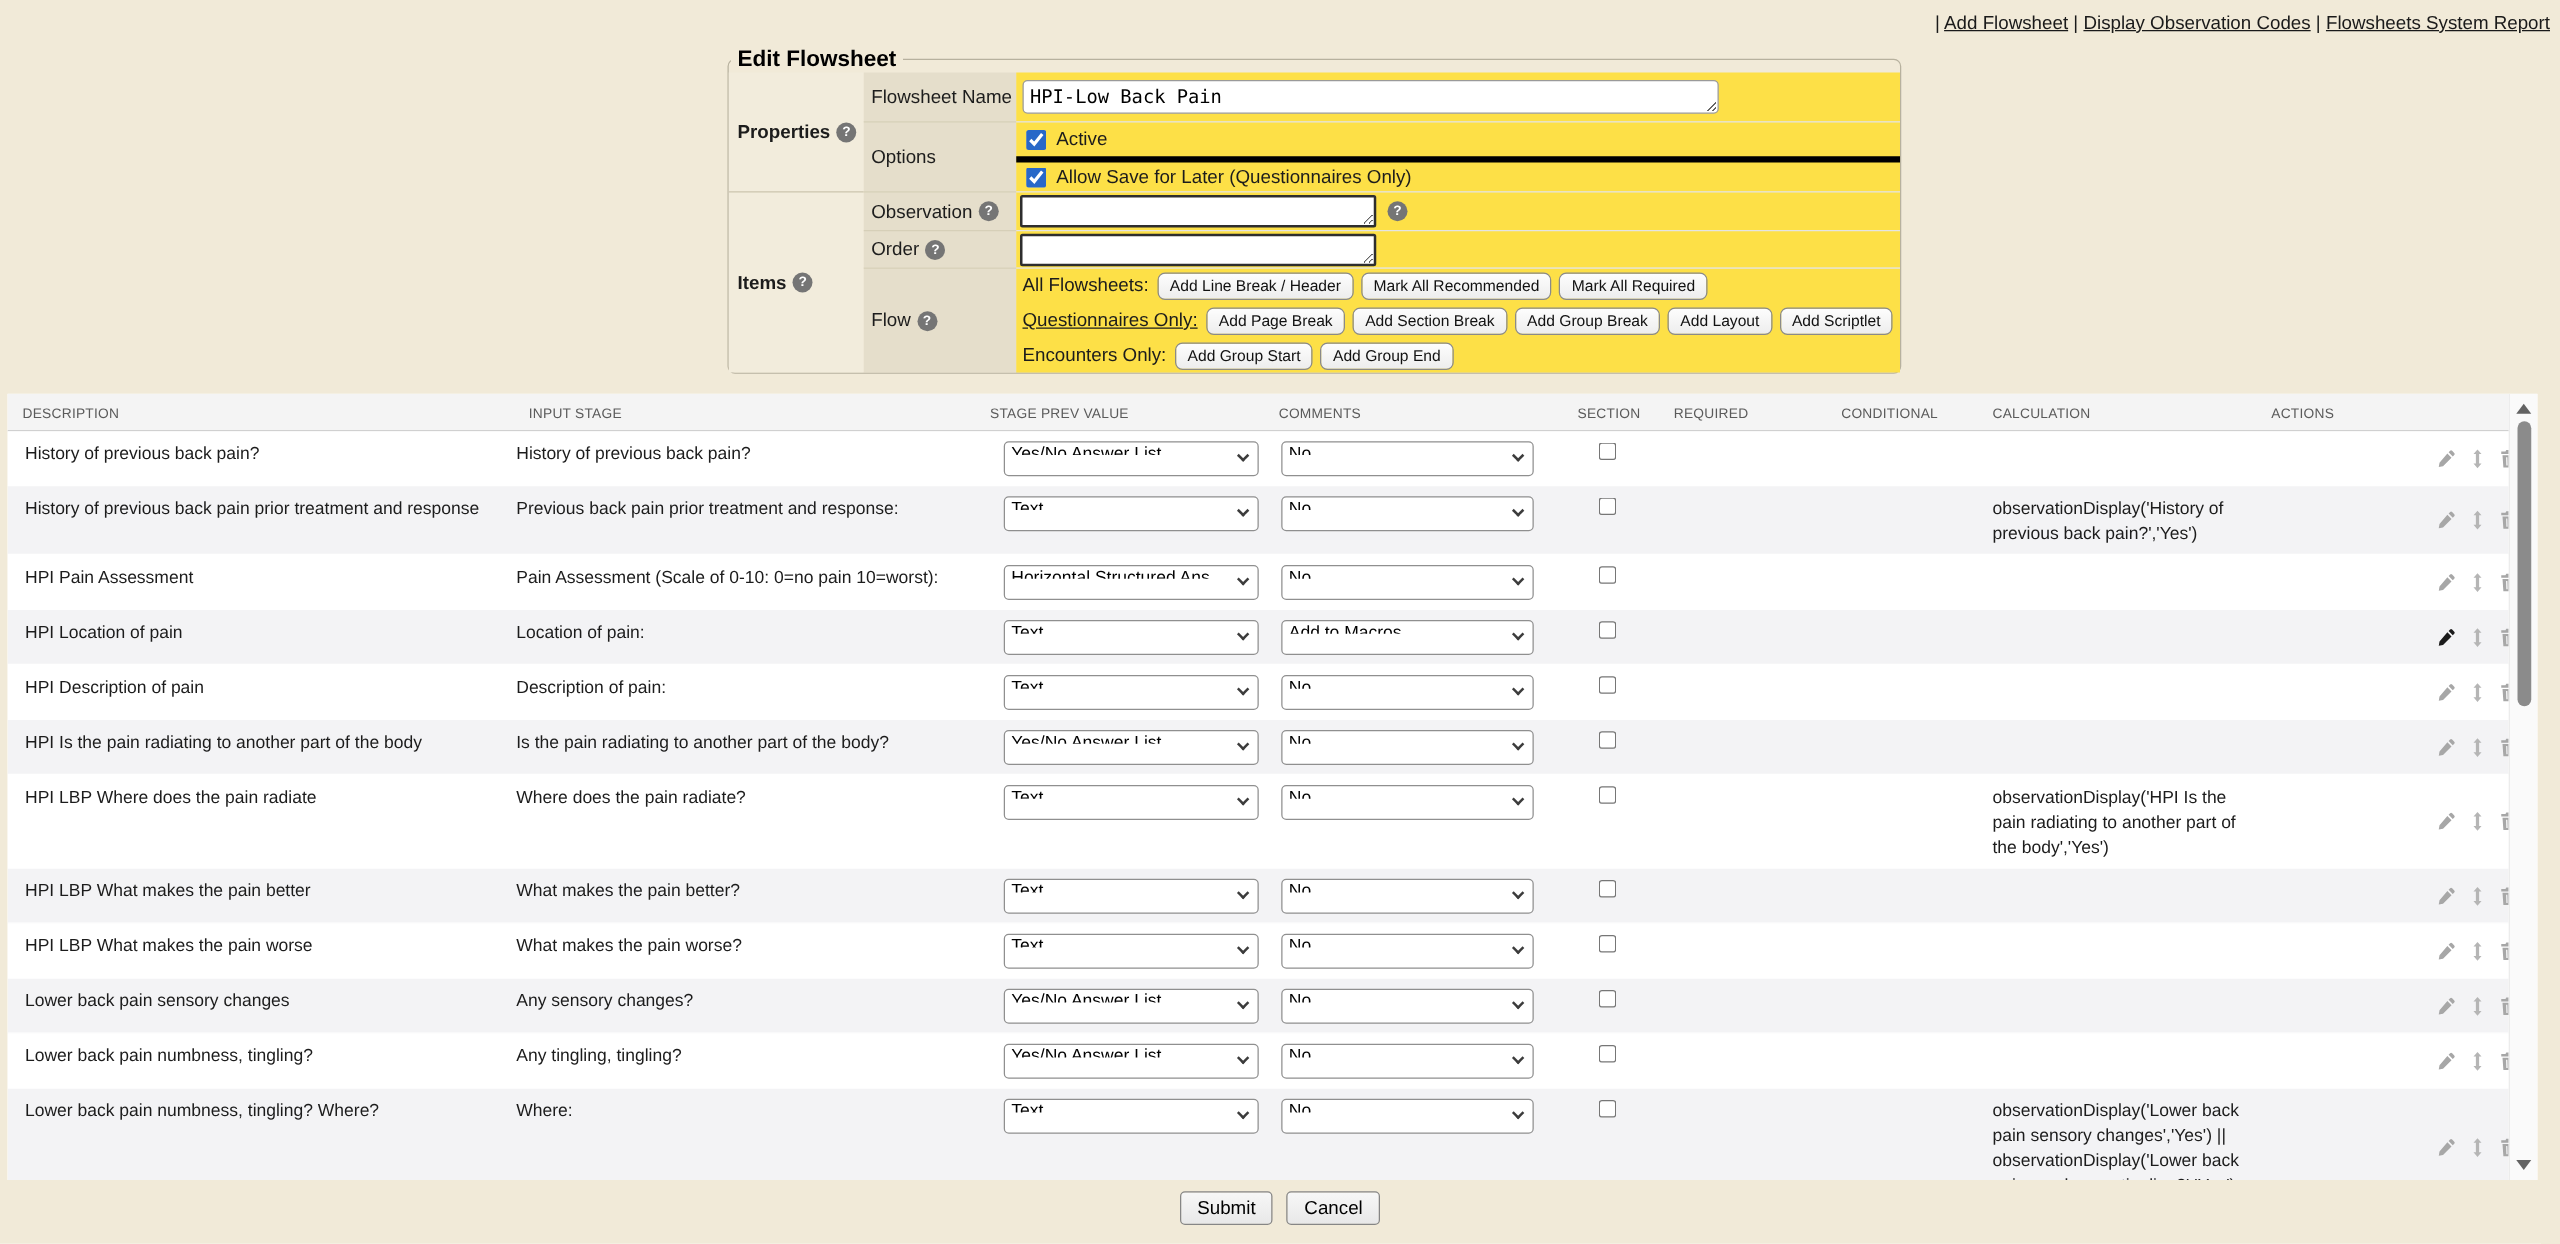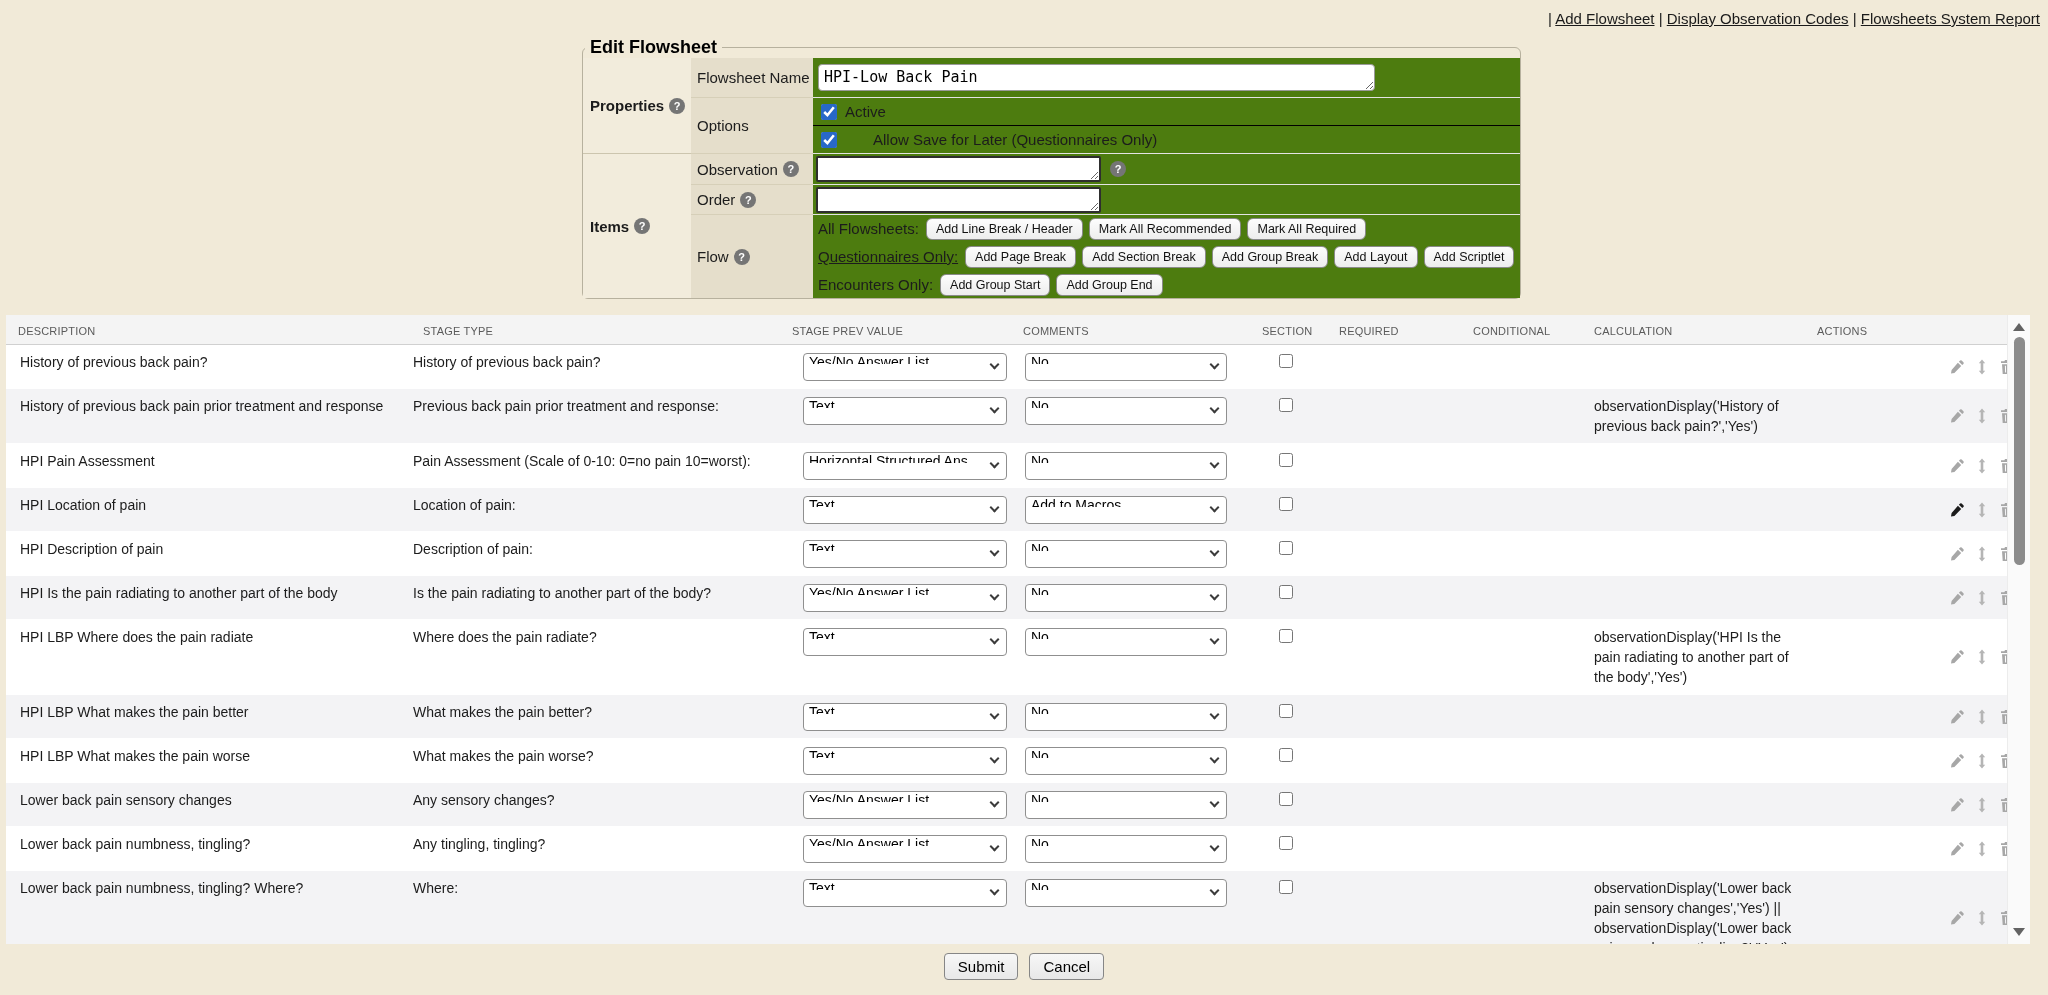--- a/index.html
+++ b/index.html
@@ -28,41 +28,41 @@
   .fgrid {
     display:grid;
     grid-template-columns:108px 122px 1fr;
     grid-template-rows:39px 56px 31px 30px 84px;
   }
   .c1 { background:#f2ecdc; grid-column:1; font-weight:bold; font-size:15px;
         display:flex; align-items:center; padding-left:7px; }
   .c1.blk2 { border-top:1px solid #ccc5ae; }
   .c2 { background:#e5decb; grid-column:2; font-size:15px;
         display:flex; align-items:center; padding-left:6px; }
-  .c3 { background:#4d7c0f; grid-column:3; font-size:15px; display:flex; align-items:center; }
+  .c3 { background:#fde047; grid-column:3; font-size:15px; display:flex; align-items:center; }
   .rb  { border-top:1px solid #d6cfb8; }
   .rb3 { border-top:1px solid #e4e4e4; }
 
   .help {
     display:inline-block; width:16px; height:16px; border-radius:50%;
     background:#757575; color:#fff; font-size:11px; font-weight:bold;
     text-align:center; line-height:16px; margin-left:5px; flex:none; cursor:pointer;
   }
   textarea.namein {
     width:557px; height:27px; margin-left:5px; resize:both;
     font-family:"DejaVu Sans Mono","Liberation Mono",monospace; font-size:15px;
     padding:3px 5px; border:1px solid #9a9a9a; border-radius:4px; outline:none;
   }
   textarea.darkin {
     width:285px; height:26px; margin-left:3px; resize:both;
     border:2px solid #2e2e2e; border-radius:2px; font-size:14px; padding:1px 4px; outline:none;
   }
   .optcell { flex-direction:column; align-items:stretch; justify-content:center; }
   .optline { display:flex; align-items:center; height:28px; padding-left:8px; }
-  .optline + .optline { border-top:1px solid #000000;gap:28px; }
+  .optline + .optline { border-top:5px solid #000000; }
   .optline input { width:16px; height:16px; accent-color:#2868c8; margin-right:8px; cursor:pointer; }
 
   .flowcell { flex-direction:column; align-items:flex-start; justify-content:center; padding-left:5px; }
   .btnline { display:flex; align-items:center; margin:3px 0; }
   .grplabel { font-size:15px; margin-right:7px; white-space:nowrap; }
   .grplabel.u { text-decoration:underline; }
   .fbtn {
     font-family:inherit; font-size:12.5px; color:#111;
     background:linear-gradient(#fdfdfd,#ededed);
     border:1px solid #8a8a8a; border-radius:6px;
@@ -222,21 +222,21 @@
           <button class="fbtn">Add Group Start</button>
           <button class="fbtn">Add Group End</button>
         </div>
       </div>
   </div>
 </fieldset>
 
 <div class="tablebox">
   <div class="thead">
       <div class="p1">DESCRIPTION</div>
-      <div class="p2">STAGE TYPE</div>
+      <div class="p2">INPUT STAGE</div>
       <div class="p3">STAGE PREV VALUE</div>
       <div class="p4">COMMENTS</div>
       <div class="p5">SECTION</div>
       <div class="p6">REQUIRED</div>
       <div class="p7">CONDITIONAL</div>
       <div class="p8">CALCULATION</div>
       <div class="p9">ACTIONS</div>
     </div>
   <div class="rows">
       <div class="trow">

